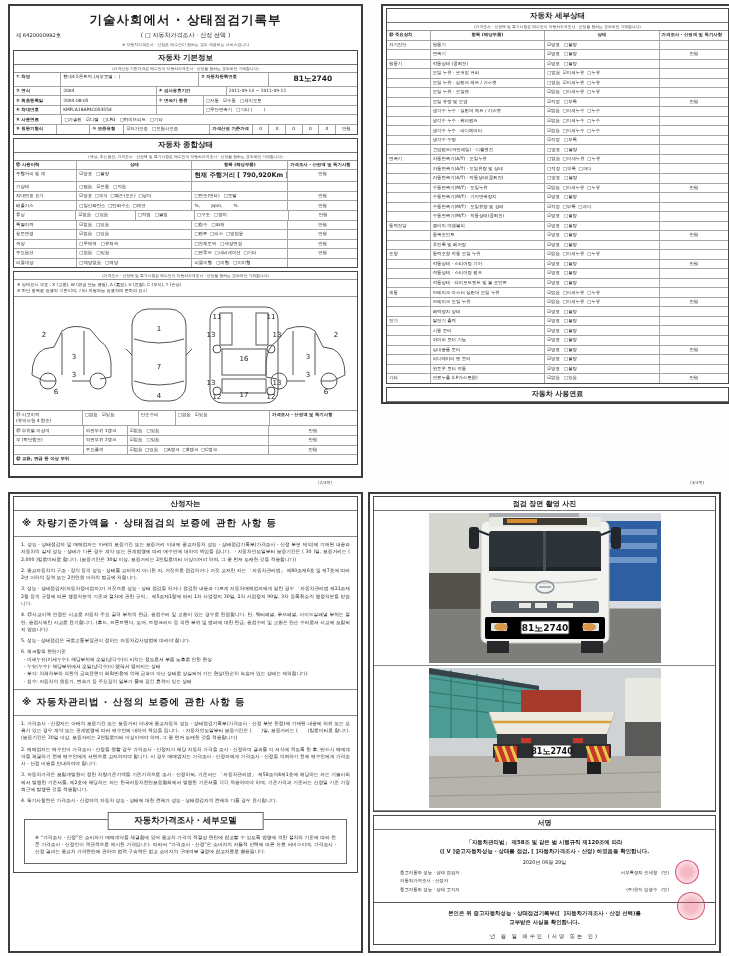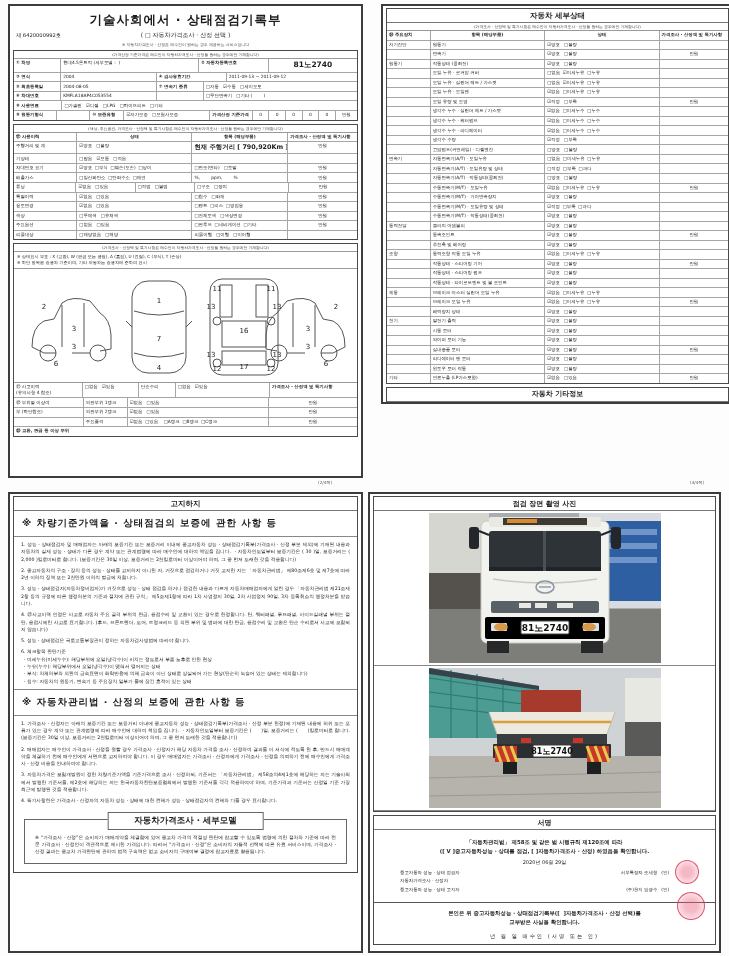--- a/index.html
+++ b/index.html
@@ -52,20 +52,21 @@
 </head>
 <body>
 
 <div class="page p1">
   <div class="docno">제 6420000992호</div>
   <div class="doc-title">기술사회에서 · 상태점검기록부</div>
   <div class="doc-sub">( □ 자동차가격조사 · 산정 선택 )</div>
   <div class="doc-note">※ 자동차가격조사 · 산정은 매수인이 원하는 경우 제공하는 서비스입니다</div>
 
   <div class="sec">
+    <div class="sec-title">자동차 기본정보</div>
     <div class="sec-note">(가격산정 기준가격은 매수인이 자동차가격조사 · 산정을 원하는 경우에만 기재합니다)</div>
     <div class="tbl">
         <div class="tr">
           <div class="td hd" style="flex: 13 1 0px;">① 차명</div>
           <div class="td" style="flex: 41 1 0px;">현대4.5톤트럭 (세부모델 :  )</div>
           <div class="td hd" style="flex: 20 1 0px;">② 자동차등록번호</div>
           <div class="td big" style="flex: 26 1 0px; text-align: center;">81노2740</div>
         </div>
         <div class="tr">
           <div class="td hd" style="flex: 13 1 0px;">③ 연식</div>
@@ -99,20 +100,21 @@
           <div class="td" style="flex: 4 1 0px; text-align: center;">0</div>
           <div class="td" style="flex: 4 1 0px; text-align: center;">0</div>
           <div class="td" style="flex: 4 1 0px; text-align: center;">0</div>
           <div class="td" style="flex: 4 1 0px; text-align: center;">0</div>
           <div class="td" style="flex: 6 1 0px; text-align: center;">만원</div>
         </div>
       </div>
   </div>
 
   <div class="sec">
+    <div class="sec-title">자동차 종합상태</div>
     <div class="sec-note">(색상, 주요옵션, 가격조사 · 산정액 및 특기사항은 매수인이 자동차가격조사 · 산정을 원하는 경우에만 기재합니다)</div>
     <div class="tbl">
         <div class="tr">
           <div class="td hd" style="flex: 18 1 0px;">⑪ 사용이력</div>
           <div class="td hd" style="flex: 34 1 0px; text-align: center;">상태</div>
           <div class="td hd" style="flex: 28 1 0px; text-align: center;">항목 (해당부품)</div>
           <div class="td hd" style="flex: 20 1 0px;">가격조사 · 산정액 및 특기사항</div>
         </div>
         <div class="tr">
           <div class="td" style="flex: 18 1 0px;">주행거리 및 계</div>
@@ -500,21 +502,21 @@
         </div>
         <div class="tr">
           <div class="td" style="flex: 12 1 0px;">기타</div>
           <div class="td" style="flex: 34 1 0px;">연료누출 (LP가스포함)</div>
           <div class="td" style="flex: 34 1 0px;">☑없음   □있음</div>
           <div class="td" style="flex: 20 1 0px; text-align: center;">만원</div>
         </div>
       </div>
   </div>
   <div class="sec">
-    <div class="sec-title small">자동차 기타정보</div>
+    <div class="sec-title small">자동차 사용연료</div>
     <div class="sec-note">(㉕ 항목은 매수인이 자동차가격조사 · 산정을 원하는 경우에만 기재합니다)</div>
     <div class="tbl">
         <div class="tr">
           <div class="td" style="flex: 10 1 0px;"></div>
           <div class="td hd" style="flex: 70 1 0px; text-align: center;">항목</div>
           <div class="td hd" style="flex: 20 1 0px; text-align: center;">가격조사 · 산정액</div>
         </div>
         <div class="tr">
           <div class="td" style="flex: 10 1 0px;">㉕ 수리필요</div>
           <div class="td" style="flex: 8 1 0px;">외장</div>
@@ -552,21 +554,21 @@
           <div class="td" style="flex: 20 1 0px;"></div>
         </div>
       </div>
 
   </div>
 
 </div>
 
 <div class="page p3">
   <div class="sec" style="margin-top:2px">
-    <div class="sec-title">고지하지</div>
+    <div class="sec-title">산정자는</div>
     <div class="notice-h">※ 차량기준가액을 · 상태점검의 보증에 관한 사항 등</div>
     <div>
         <div class="para">1. 성능 · 상태점검자 및 매매업자는 아래의 보증기간 또는 보증거리 이내에 중고자동차 성능 · 상태점검기록부(가격조사 · 산정 부분 제외)에 기재된 내용과 자동차의 실제 성능 · 상태가 다른 경우 계약 또는 관계법령에 따라 매수인에 대하여 책임을 집니다.  · 자동차인도일부터 보증기간은 ( 30 )일, 보증거리는 ( 2,000 )킬로미터로 합니다. (보증기간은 30일 이상, 보증거리는 2천킬로미터 이상이어야 하며, 그 중 먼저 도래한 것을 적용합니다)</div>
         <div class="para">2. 중고자동차의 구조 · 장치 등의 성능 · 상태를 고지하지 아니한 자, 거짓으로 점검하거나 거짓 고지한 자는 「자동차관리법」 제80조제6호 및 제7호에 따라 2년 이하의 징역 또는 2천만원 이하의 벌금에 처합니다.</div>
         <div class="para">3. 성능 · 상태점검자(자동차정비업자)가 거짓으로 성능 · 상태 점검을 하거나 점검한 내용과 다르게 자동차매매업자에게 알린 경우 「자동차관리법 제21조제2항 등의 규정에 따른 행정처분의 기준과 절차에 관한 규칙」 제5조제1항에 따라 1차 사업정지 30일, 2차 사업정지 90일, 3차 등록취소의 행정처분을 받습니다.</div>
         <div class="para">4. ㉑사고이력 인정은 사고로 자동차 주요 골격 부위의 판금, 용접수리 및 교환이 있는 경우로 한정합니다. 단, 쿼터패널, 루프패널, 사이드실패널 부위는 절단, 용접시에만 사고로 표기합니다. (후드, 프론트펜더, 도어, 트렁크리드 등 외판 부위 및 범퍼에 대한 판금, 용접수리 및 교환은 단순 수리로서 사고에 포함되지 않습니다)</div>
         <div class="para">5. 성능 · 상태점검은 국토교통부장관이 정하는 자동차검사방법에 따라야 합니다.</div>
         <div class="para">6. 체크항목 판단기준
   · 미세누유(미세누수): 해당부위에 오일(냉각수)이 비치는 정도로서 부품 노후로 인한 현상
   · 누유(누수): 해당부위에서 오일(냉각수)이 맺혀서 떨어지는 상태

